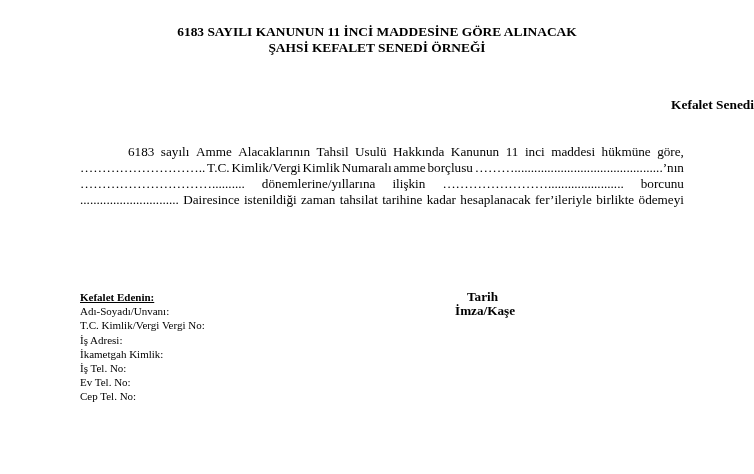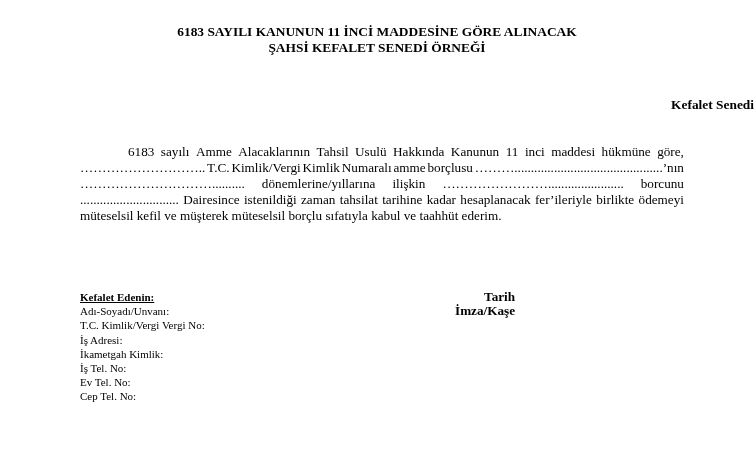--- a/index.html
+++ b/index.html
@@ -72,21 +72,21 @@
     }
     .sig-block div { white-space: nowrap; }
     .right-block {
       position: absolute;
       left: 444px;
       top: 290px;
       font-size: 13.2px;
       line-height: 14.2px;
       font-weight: bold;
     }
-    .right-block .tarih { padding-left: 23px; text-align: right; }
+    .right-block .tarih { padding-left: 23px; }
     .right-block .imza { padding-left: 11px; }
   </style>
 </head>
 <body>
 
 <div class="page">
 
   <div class="title l1">6183 SAYILI KANUNUN 11 İNCİ MADDESİNE GÖRE ALINACAK</div>
   <div class="title l2">ŞAHSİ KEFALET SENEDİ ÖRNEĞİ</div>
 
@@ -134,23 +134,20 @@
     <span>zaman</span>
     <span>tahsilat</span>
     <span>tarihine</span>
     <span>kadar</span>
     <span>hesaplanacak</span>
     <span>fer’ileriyle</span>
     <span>birlikte</span>
     <span>ödemeyi</span>
   </div>
 
-  <div class="body-line last" style="top:208px;">
-    <span>müteselsil kefil ve müşterek müteselsil borçlu sıfatıyla kabul ve taahhüt ederim.</span>
-  </div>
 
   <div class="sig-block">
     <div class="heading">Kefalet Edenin:</div>
     <div>Adı-Soyadı/Unvanı:</div>
     <div>T.C. Kimlik/Vergi Vergi No:</div>
     <div>İş Adresi:</div>
     <div>İkametgah Kimlik:</div>
     <div>İş Tel. No:</div>
     <div>Ev Tel. No:</div>
     <div>Cep Tel. No:</div>

